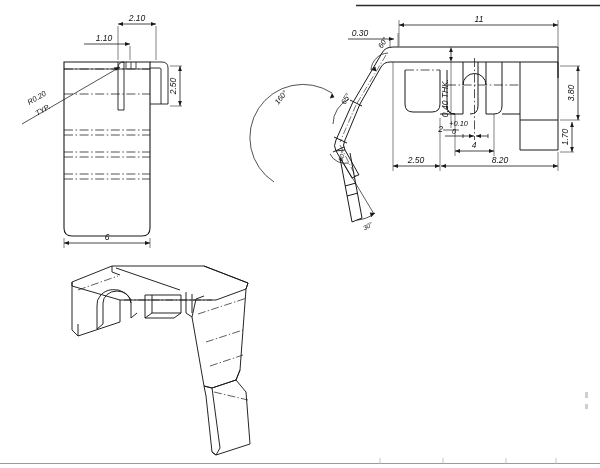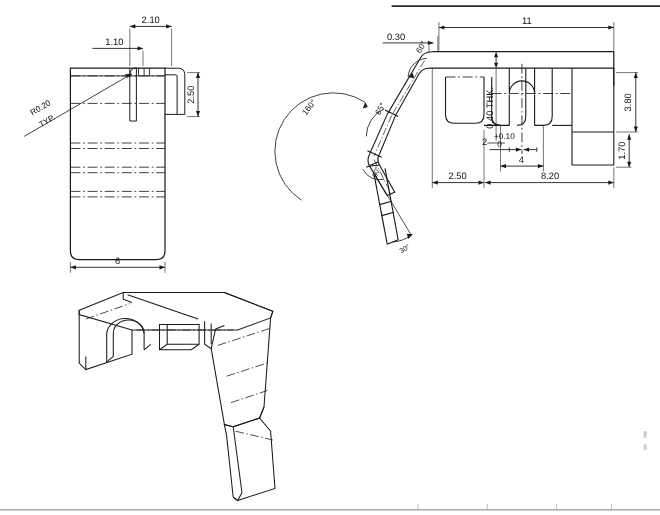--- a/index.html
+++ b/index.html
@@ -1,21 +1,21 @@
 <!DOCTYPE html>
 <html><head>
 <meta charset="utf-8">
 <style>
   html,body{margin:0;padding:0;background:#ffffff;}
   body{
     width:600px;height:468px;overflow:hidden;position:relative;
     font-family:"Liberation Sans", sans-serif;
     color:#111;
   }
-  #sheet{position:absolute;left:0;top:0;width:548px;height:468px;}
+  #sheet{position:absolute;left:0;top:0;width:548px;height:468px;font-style:italic;}
   svg{display:block;}
   .dimtxt{font-family:"Liberation Sans", sans-serif;font-size:8.5px;fill:#111;}
   .dimtxt-sm{font-family:"Liberation Sans", sans-serif;font-size:7.5px;fill:#111;}
   .dimtxt-xs{font-family:"Liberation Sans", sans-serif;font-size:6.5px;fill:#111;}
 </style>
 </head>
 <body>
 
 <div id="sheet">
 <svg width="600" height="468" viewBox="0 0 600 468" xmlns="http://www.w3.org/2000/svg">

